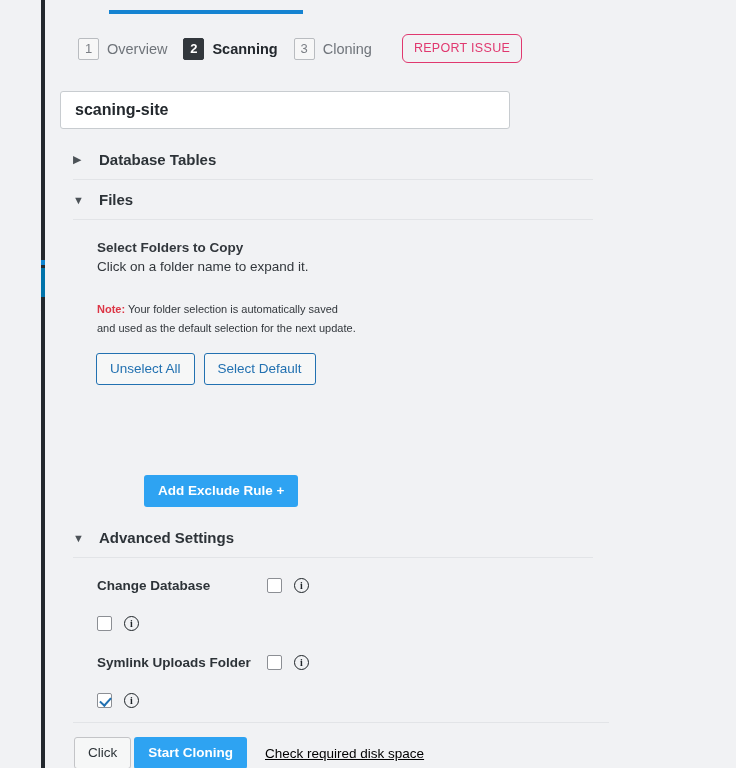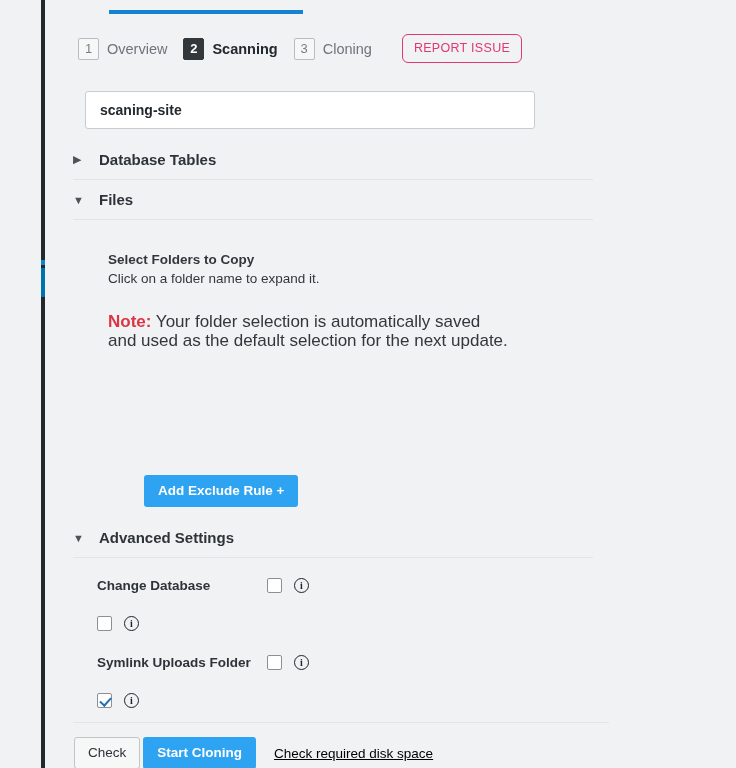--- a/index.html
+++ b/index.html
@@ -129,27 +129,27 @@
     letter-spacing: .3px;
     padding: 6px 11px 7px 11px;
     border-radius: 6px;
     cursor: pointer;
     font-family: inherit;
   }
 
   
   .name-input {
     position: absolute;
-    left: 40px; top: 83px;
+    left: 15px; top: 83px;
     width: 450px; height: 38px;
     background: #ffffff;
     border: 1px solid #c8ccd0;
     border-radius: 3px;
     padding: 0 14px;
-    font-size: 14px;
+    font-size: 16px;
     font-weight: bold;
     color: #23282d;
     font-family: inherit;
     outline: none;
   }
 
   
   .sec-head {
     position: absolute;
     left: 28px;
@@ -171,35 +171,35 @@
     font-size: 15px;
     font-weight: bold;
     color: #2d3338;
   }
 
   #sec-db   { top: 132px; }
   #sec-files{ top: 172px; }
   #sec-adv  { top: 510px; }
 
   
-  .files-body { position: absolute; left: 52px; top: 244px; margin-left: 11px; }
+  .files-body { position: absolute; left: 52px; top: 232px; }
   .lead {
     font-size: 13.5px;
     color: #32373c;
     font-weight: bold;
     margin: 0 0 4px 0;
   }
   .sub {
     font-size: 13.5px;
     color: #32373c;
     margin: 0;
   }
   .note {
     margin: 26px 0 0 0;
-    font-size: 17px;
+    font-size: 11px;
     color: #32373c;
     line-height: 19px;
   }
   .note b { color: #dc3545; }
 
   .btn-row {
     position: absolute;
     left: 51px; top: 345px;
     display: flex;
   }
@@ -397,20 +397,24 @@
 
     <div class="files-body">
       <p class="lead">Select Folders to Copy</p>
       <p class="sub">Click on a folder name to expand it.</p>
       <p class="note">
         <b>Note:</b><span> Your folder selection is automatically saved</span><br>
         <span>and used as the default selection for the next update.</span>
       </p>
     </div>
 
+    <div class="btn-row">
+      <button class="btn-outline">Unselect All</button>
+      <button class="btn-outline">Select Default</button>
+    </div>
 
 
     <button class="btn-primary" id="add-exclude">Add Exclude Rule +</button>
 
     <div class="sec-head" id="sec-adv">
       <span class="caret">▼</span>
       <span class="sec-title">Advanced Settings</span>
     </div>
 
     <div class="adv-rows">
@@ -430,19 +434,19 @@
       </div>
       <div class="adv-row">
         <span class="adv-cb checked"></span>
         <span class="info-icon">i</span>
       </div>
     </div>
 
     <div class="footer-div"></div>
 
     <div class="footer">
-      <button class="btn-back">Check</button>
+      <button class="btn-back">Click</button>
       <button class="btn-primary" id="start-cloning">Start Cloning</button>
       <span class="disk-link">Check required disk space</span>
     </div>
 
   </div>
 </div>
 
 </body></html>

